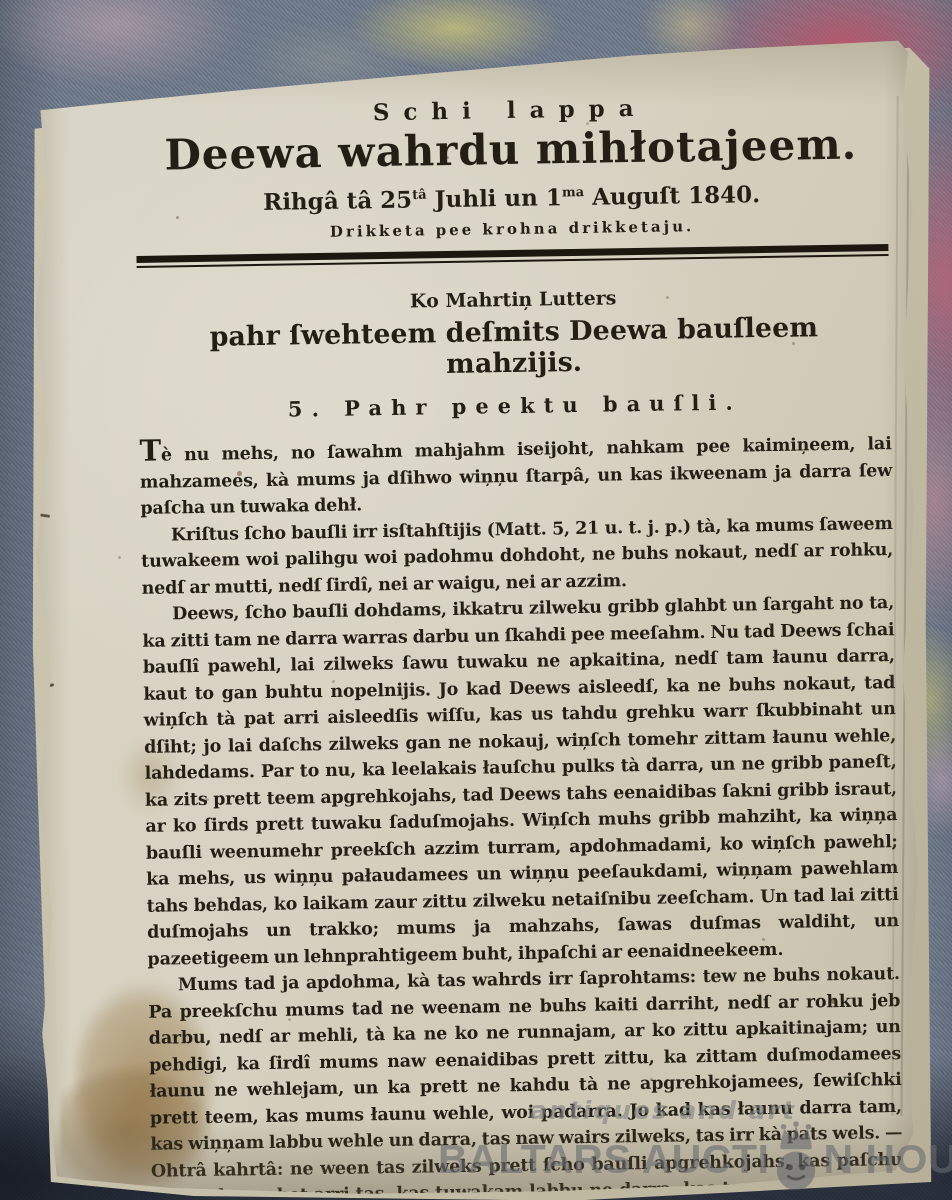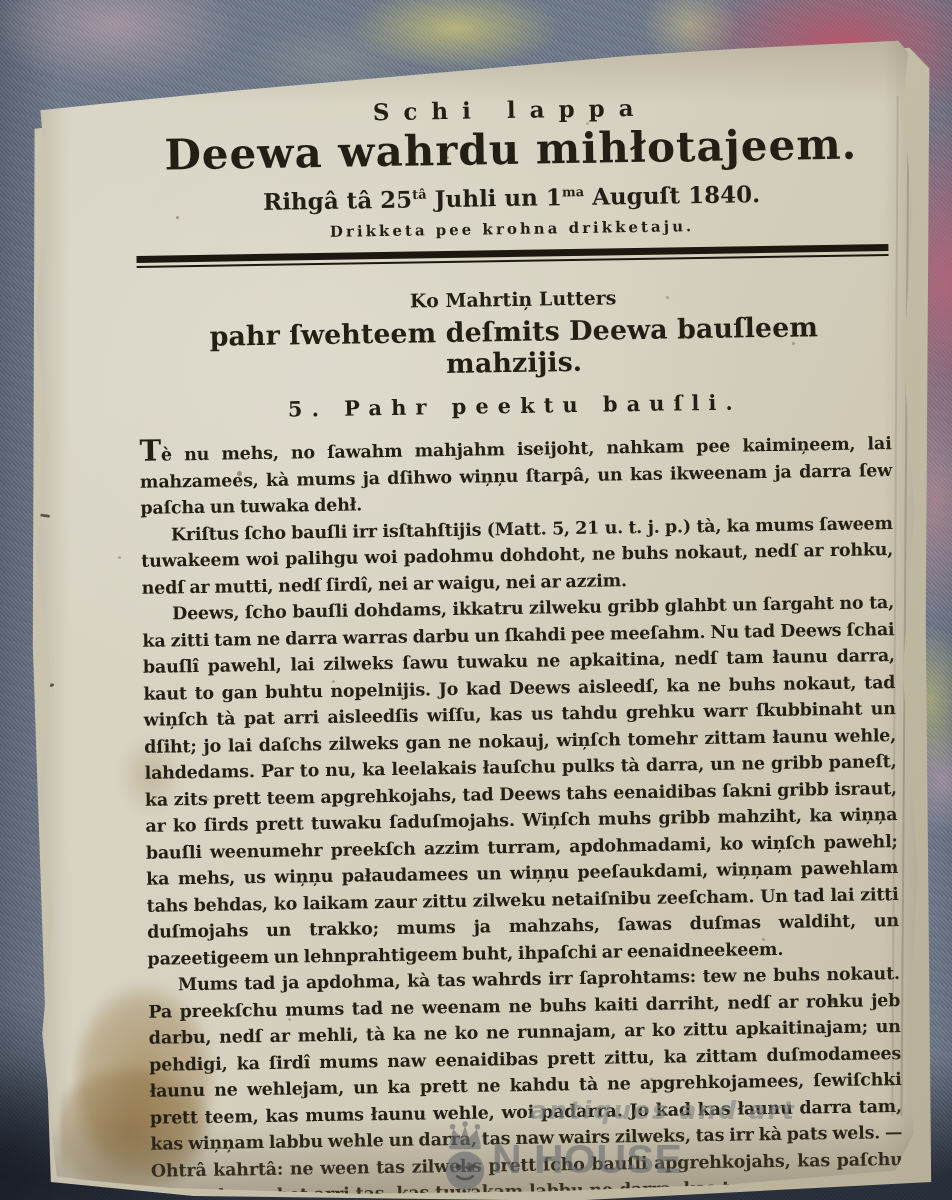--- a/index.html
+++ b/index.html
@@ -124,20 +124,21 @@
           <p class="para-indent">Deews, ſcho bauſli dohdams, ikkatru zilweku gribb glahbt un ſargaht no ta, ka zitti tam ne darra warras darbu un ſkahdi pee meeſahm.  Nu tad Deews ſchai bauſlî pawehl, lai zilweks ſawu tuwaku ne apkaitina, nedſ tam łaunu darra, kaut to gan buhtu nopelnijis. Jo kad Deews aisleedſ, ka ne buhs nokaut, tad wiņſch tà pat arri aisleedſis wiſſu, kas us tahdu grehku warr ſkubbinaht un dſiht; jo lai daſchs zilweks gan ne nokauj, wiņſch tomehr zittam łaunu wehle, lahdedams.  Par to nu, ka leelakais łauſchu pulks tà darra, un ne gribb paneſt, ka zits prett teem apgrehkojahs, tad Deews tahs eenaidibas ſakni gribb israut, ar ko ſirds prett tuwaku ſaduſmojahs.  Wiņſch muhs gribb mahziht, ka wiņņa bauſli weenumehr preekſch azzim turram, apdohmadami, ko wiņſch pawehl; ka mehs, us wiņņu pałaudamees un wiņņu peeſaukdami, wiņņam pawehlam tahs behdas, ko laikam zaur zittu zilweku netaiſnibu zeeſcham.  Un tad lai zitti duſmojahs un trakko; mums ja mahzahs, ſawas duſmas waldiht, un pazeetigeem un lehnprahtigeem buht, ihpaſchi ar eenaidneekeem.</p>
           <p class="para-indent">Mums tad ja apdohma, kà tas wahrds irr ſaprohtams: tew ne buhs nokaut.  Pa preekſchu mums tad ne weenam ne buhs kaiti darriht, nedſ ar rohku jeb darbu, nedſ ar mehli, tà ka ne ko ne runnajam, ar ko zittu apkaitinajam; un pehdigi, ka ſirdî mums naw eenaidibas prett zittu, ka zittam duſmodamees łaunu ne wehlejam, un ka prett ne kahdu tà ne apgrehkojamees, ſewiſchki prett teem, kas mums łaunu wehle, woi padarra.  Jo kad kas łaunu darra tam, kas wiņņam labbu wehle un darra, tas naw wairs zilweks, tas irr kà pats wels. — Ohtrâ kahrtâ: ne ween tas zilweks prett ſcho bauſli apgrehkojahs, kas paſchu łaunu darra, bet arri tas, kas tuwakam labbu ne darra, kas tam ne kalpo, nedſ palihdſ, nedſ to glahbj, nedſ kahdu nelaimi woi ſkahdi ne nogreeſch no wiņņa, kautſchu to gan ſpehj darriht.  Kad tu nu plikkam zilwekam tà pat leezi aiseet, gan ſpehdams doht ar ko apſegtees; tad tu pats eſſi wainigs, kad wiņſch noſalſt.  Kad tu zittu redſi baddu zeeſcham, un tu tam ne dohdi, ko ehſt, tad tu wiņņam eſſi lizzis baddu mirt.  Tà pat kad zittu zilweku dſihwibas breeſmâ redſi, un tu to ne isglahbi, kaut gan ſpehdams, tad pats ſcho eſſi nokawis.  Un tas tewim ne mas ne palihdſehs, kad aisbildinajees, ſazzidams, ka</p>
         </div>
       </div>
     </div>
   </div>
 
   <div class="watermark">
     <div class="wm-tagline">antiques and art</div>
     <div class="wm-name">
+      <span>BALTARS AUCTI</span>
       <svg class="wm-logo" width="50" height="70" viewBox="0 0 44 62" aria-hidden="true">
         <circle cx="11" cy="5" r="2.4" fill="currentColor"></circle>
         <circle cx="22" cy="2.6" r="2.4" fill="currentColor"></circle>
         <circle cx="33" cy="5" r="2.4" fill="currentColor"></circle>
         <path d="M8 21 L11.5 7 L18.5 15 L22 4 L25.5 15 L32.5 7 L36 21 Z" fill="currentColor"></path>
         <rect x="8" y="21" width="28" height="4" rx="1.5" fill="currentColor"></rect>
         <circle cx="22" cy="44" r="17" fill="currentColor"></circle>
         <circle cx="16.5" cy="41" r="2.6" fill="rgba(40,42,46,0.55)"></circle>
         <circle cx="27.5" cy="41" r="2.6" fill="rgba(40,42,46,0.55)"></circle>
         <path d="M15 49 Q22 54 29 49" stroke="rgba(40,42,46,0.5)" stroke-width="2.4" fill="none" stroke-linecap="round"></path>

